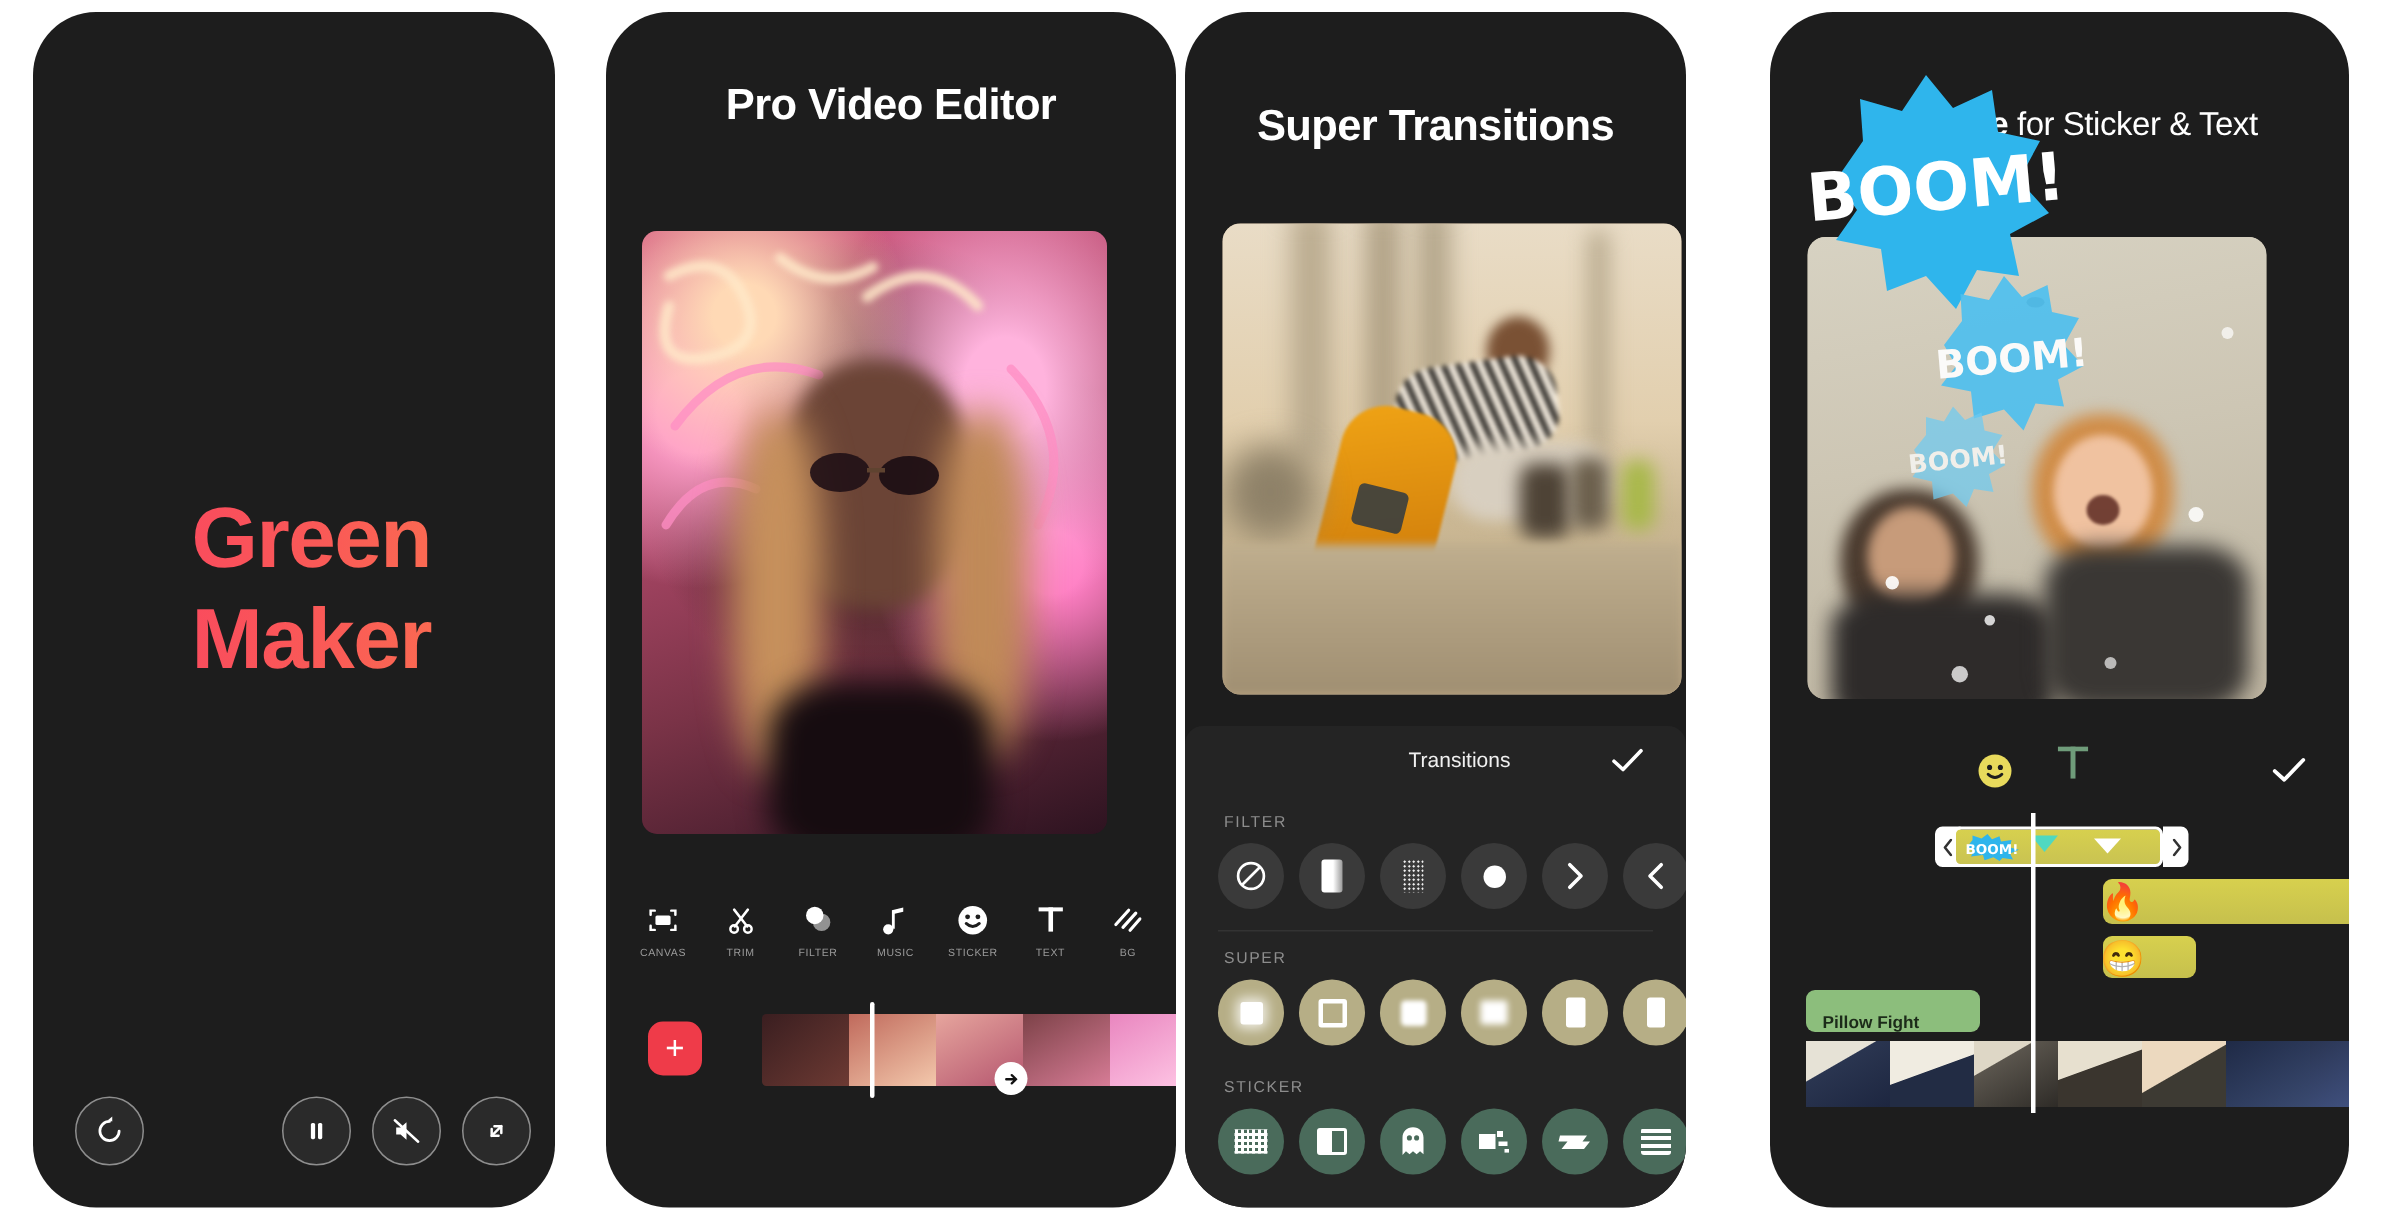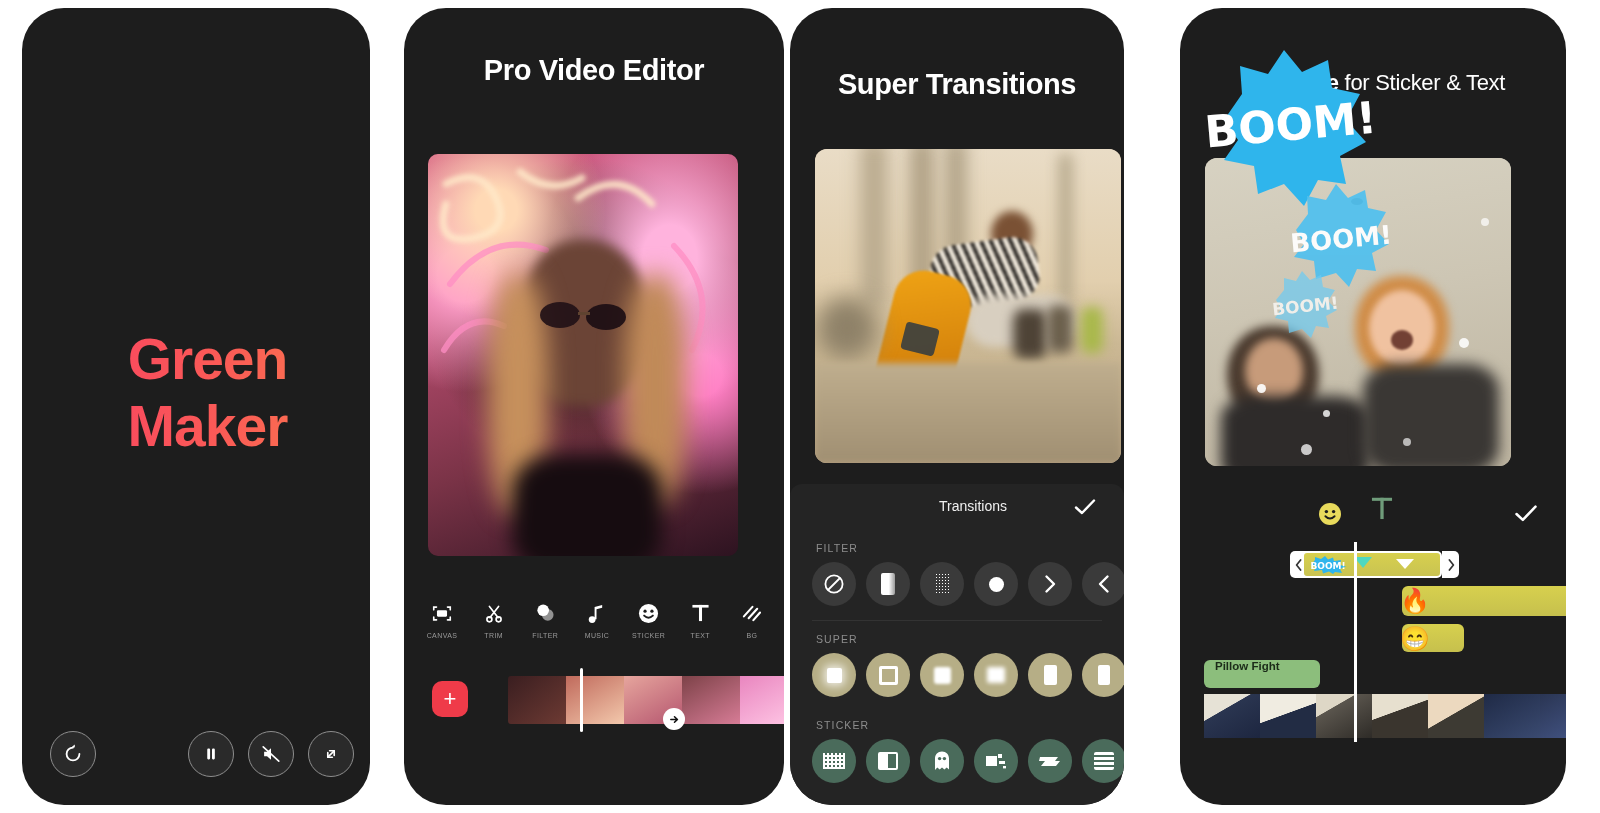--- a/index.html
+++ b/index.html
@@ -168,21 +168,21 @@
     position:absolute; left:222px; top:616px; width:62px; height:28px;
     background:linear-gradient(180deg,#d7d04e 0%,#c6c04d 100%); border-radius:6px;
   }
   .p4-emoji-badge {
     position:absolute; left:-4px; top:-2px; width:34px; height:34px;
     display:flex; align-items:center; justify-content:center; font-size:24px;
   }
   .p4-namechip {
     position:absolute; left:24px; top:652px; width:116px; height:28px;
     background:#8cbe7c; border-radius:6px;
-    display:flex; align-items:flex-start; padding-left:11px;
+    display:flex; align-items:flex-end; padding-left:11px;
     font-size:11.5px; color:#1c2b19; font-weight:bold;
   }
   .p4-filmstrip {
     position:absolute; left:24px; top:686px; right:-14px; height:44px;
     overflow:hidden; display:flex;
   }
   .p4-playhead {
     position:absolute; left:174px; top:534px; width:3px; height:200px;
     background:#fff;
   }

